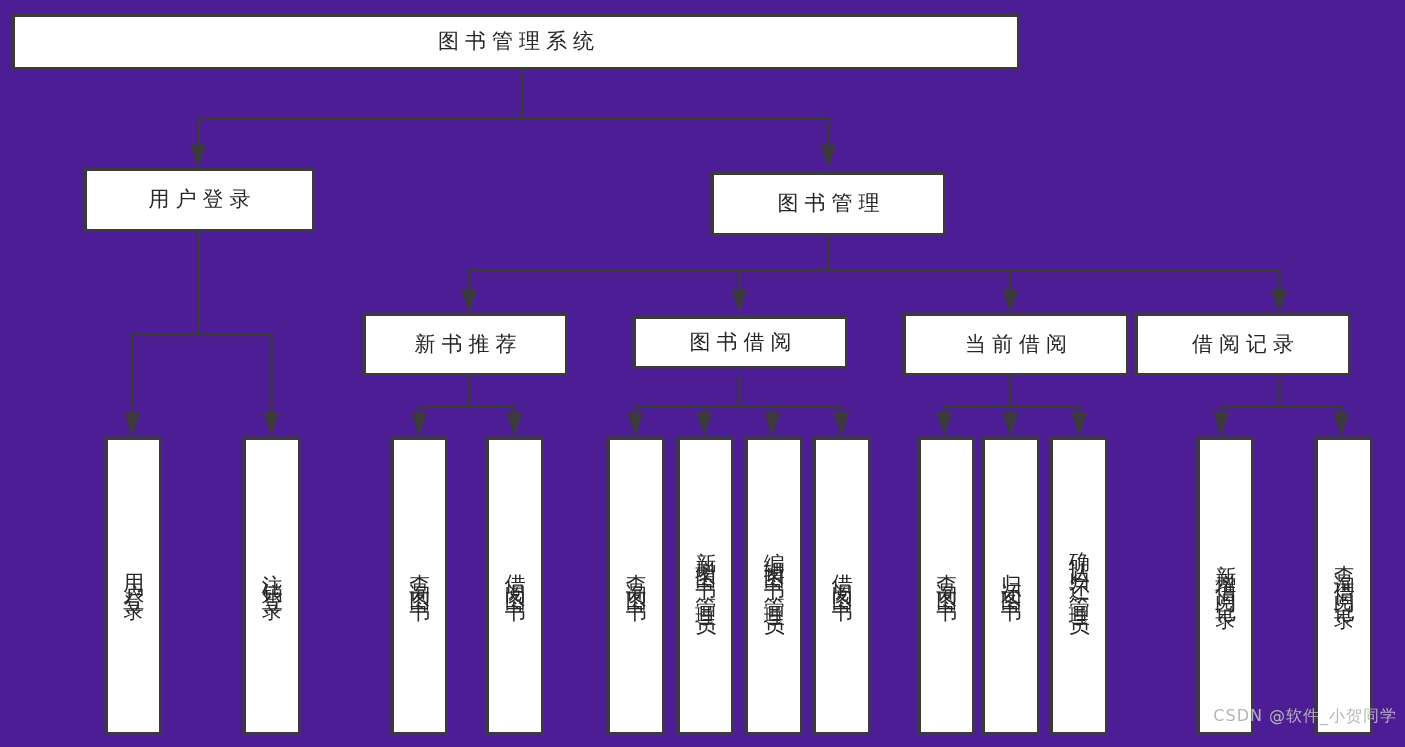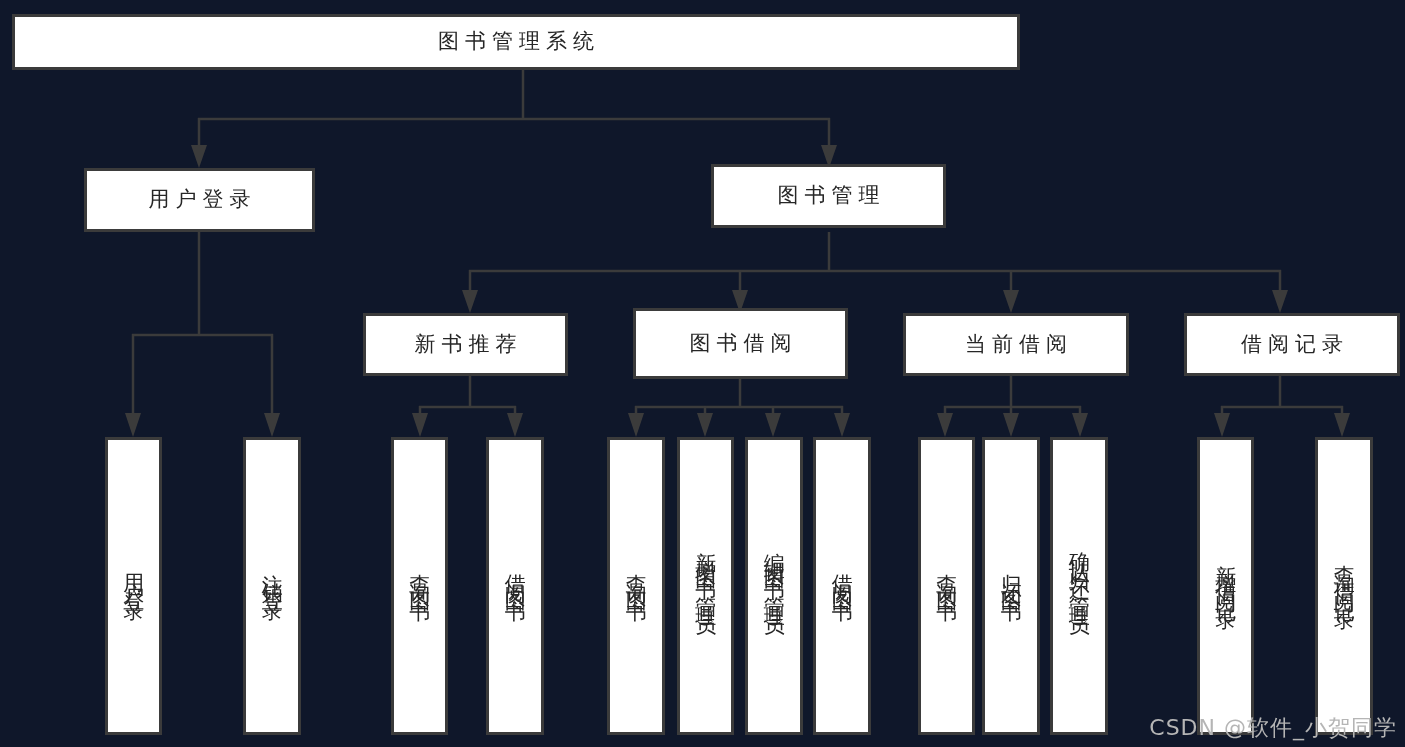--- a/index.html
+++ b/index.html
@@ -1,36 +1,36 @@
 <!DOCTYPE html>
 <html><head>
 <meta charset="utf-8">
 <style>
   html,body{margin:0;padding:0;background:#ffffff;}
   .canvas{
-    position:relative;width:1405px;height:747px;background:#0f172a;
+    position:relative;width:1405px;height:747px;background:#4c1d95;
     font-family:"DejaVu Sans","Liberation Sans",sans-serif;overflow:hidden;text-decoration:underline;
   }
   .wires{position:absolute;left:0;top:0;width:1405px;height:747px;}
   .box{
     position:absolute;box-sizing:border-box;background:#ffffff;
     border:3px solid #3b3b3b;color:#262626;
     display:flex;align-items:center;justify-content:center;
   }
   .box.h span{
     font-size:21px;letter-spacing:6px;text-indent:6px;white-space:nowrap;line-height:1.3;
   }
   .box.v span{
     writing-mode:vertical-rl;text-orientation:mixed;
     font-size:21px;letter-spacing:9px;line-height:1.25;
     padding-bottom:22px;white-space:nowrap;
   }
   .watermark{
-    position:absolute;right:8px;bottom:4px;
-    font-size:22px;letter-spacing:1px;color:#b5b5b5;white-space:nowrap;
+    position:absolute;right:8px;bottom:20px;
+    font-size:16px;letter-spacing:1px;color:#b5b5b5;white-space:nowrap;
   }
 </style>
 </head>
 <body>
 
 <div class="canvas">
 
   <svg class="wires" viewBox="0 0 1405 747" xmlns="http://www.w3.org/2000/svg">
     <g stroke="#3b3b3b" stroke-width="2.5" fill="none">
 
@@ -98,34 +98,34 @@
     </g>
   </svg>
 
   <div class="box h" style="left:12px;top:14px;width:1008px;height:56px">
     <span>图书管理系统</span>
   </div>
 
   <div class="box h" style="left:84px;top:168px;width:231px;height:64px">
     <span>用户登录</span>
   </div>
-  <div class="box h" style="left:711px;top:164px;width:235px;height:64px">
+  <div class="box h" style="left:711px;top:172px;width:235px;height:64px">
     <span>图书管理</span>
   </div>
 
   <div class="box h" style="left:363px;top:313px;width:205px;height:63px">
     <span>新书推荐</span>
   </div>
-  <div class="box h" style="left:633px;top:308px;width:215px;height:71px">
+  <div class="box h" style="left:633px;top:316px;width:215px;height:53px">
     <span>图书借阅</span>
   </div>
   <div class="box h" style="left:903px;top:313px;width:226px;height:63px">
     <span>当前借阅</span>
   </div>
-  <div class="box h" style="left:1184px;top:313px;width:216px;height:63px">
+  <div class="box h" style="left:1135px;top:313px;width:216px;height:63px">
     <span>借阅记录</span>
   </div>
 
   <div class="box v" style="left:105px;top:437px;width:57px;height:298px">
     <span>用户登录</span>
   </div>
   <div class="box v" style="left:243px;top:437px;width:58px;height:298px">
     <span>注销登录</span>
   </div>
 

